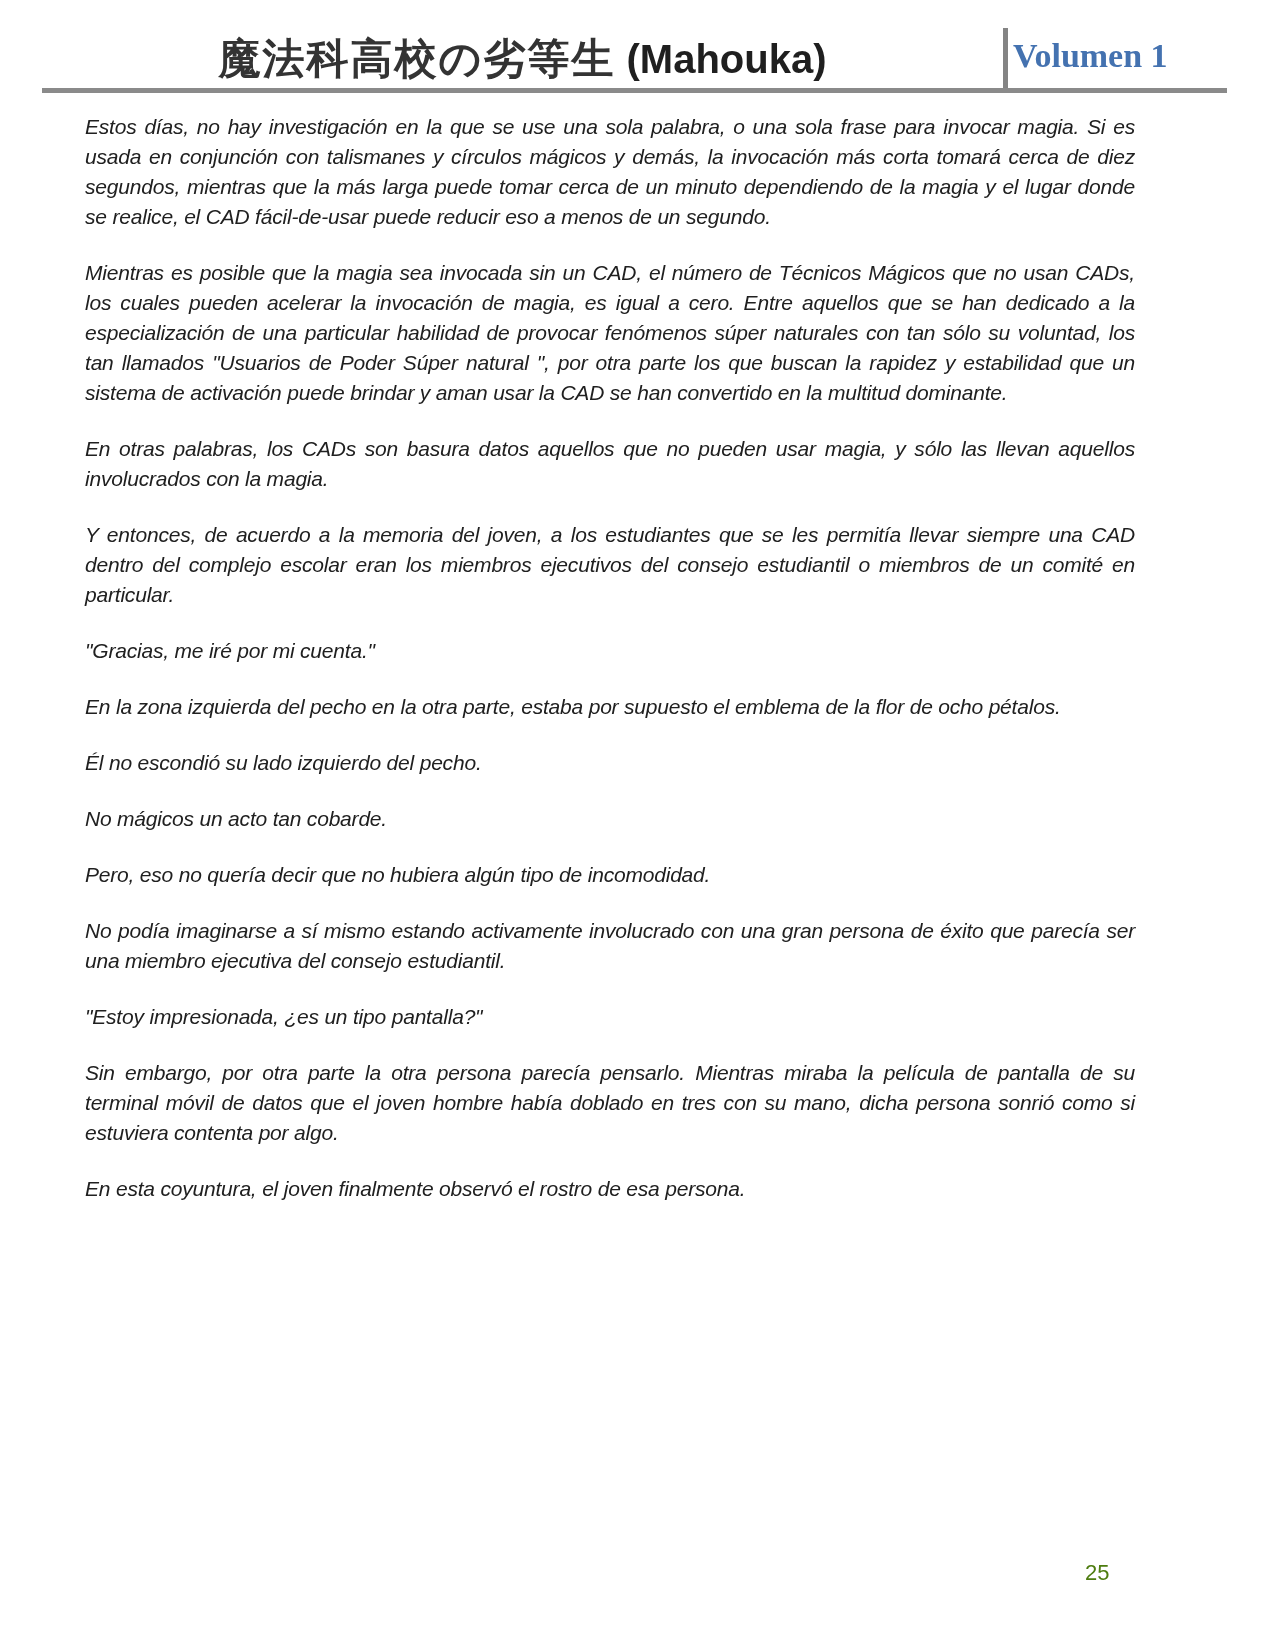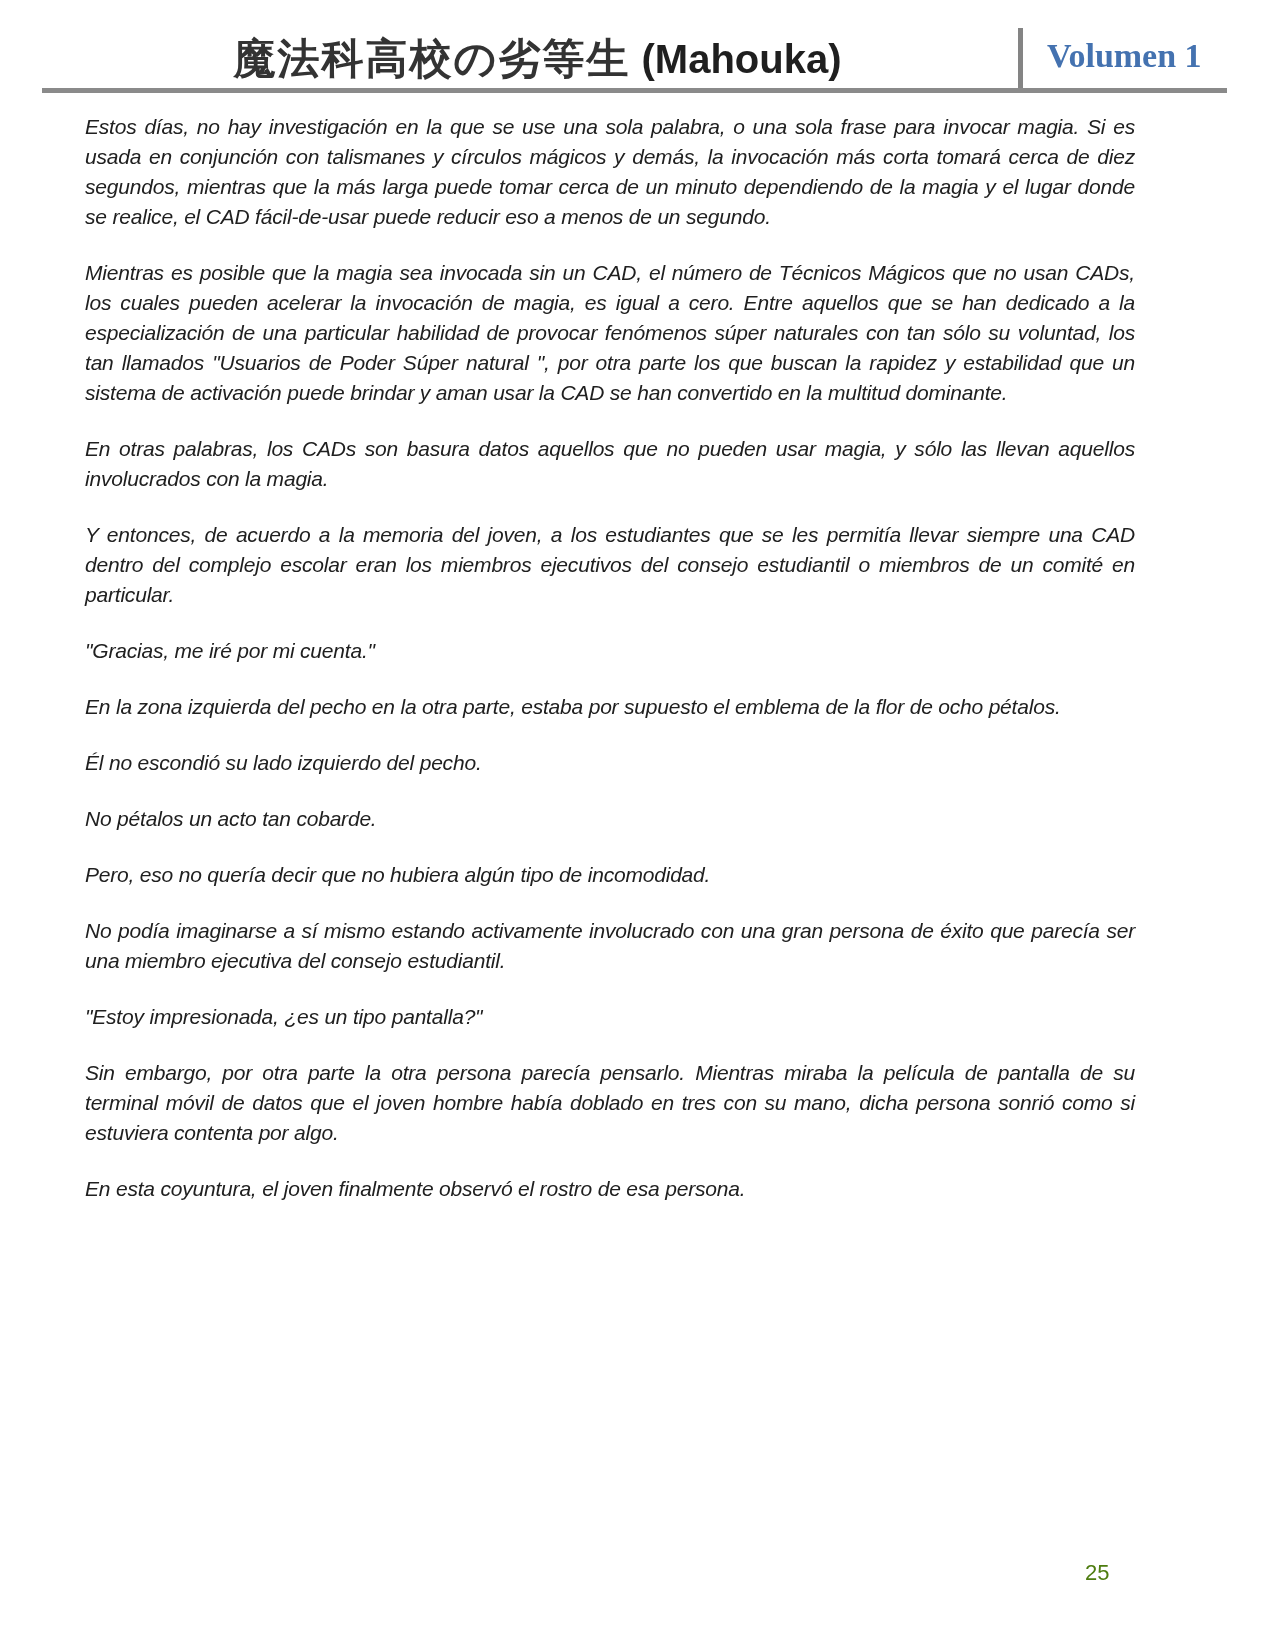--- a/index.html
+++ b/index.html
@@ -12,21 +12,21 @@
     width: 1275px;
     height: 1650px;
     background: #ffffff;
     overflow: hidden;
     font-family: "Liberation Sans", sans-serif;
   }
 
   
   .header-row {
     position: absolute;
-    left: 57px;
+    left: 42px;
     top: 0;
     width: 1185px;
     height: 88px;
     display: flex;
   }
   .header-title-cell {
     width: 961px;
     display: flex;
     align-items: flex-end;
     justify-content: center;
@@ -47,21 +47,21 @@
   .title-suffix {
     font-family: "Liberation Sans", sans-serif;
     font-size: 40px;
     font-weight: bold;
     color: #1f1f1f;
   }
   .header-volume-cell {
     flex: 1;
     margin-top: 28px;
     border-left: 5px solid #848484;
-    padding-left: 24px;
+    padding-left: 5px;
     display: flex;
     align-items: center;
     box-sizing: border-box;
   }
   .volume-label {
     font-family: "Liberation Serif", serif;
     font-size: 34px;
     font-weight: bold;
     color: #4472B0;
     line-height: 1;
@@ -121,21 +121,21 @@
   <div class="header-rule"></div>
 
   <div class="content">
     <p>Estos días, no hay investigación en la que se use una sola palabra, o una sola frase para invocar magia. Si es usada en conjunción con talismanes y círculos mágicos y demás, la invocación más corta tomará cerca de diez segundos, mientras que la más larga puede tomar cerca de un minuto dependiendo de la magia y el lugar donde se realice, el CAD fácil-de-usar puede reducir eso a menos de un segundo.</p>
     <p>Mientras es posible que la magia sea invocada sin un CAD, el número de Técnicos Mágicos que no usan CADs, los cuales pueden acelerar la invocación de magia, es igual a cero. Entre aquellos que se han dedicado a la especialización de una particular habilidad de provocar fenómenos súper naturales con tan sólo su voluntad, los tan llamados "Usuarios de Poder Súper natural ", por otra parte los que buscan la rapidez y estabilidad que un sistema de activación puede brindar y aman usar la CAD se han convertido en la multitud dominante.</p>
     <p>En otras palabras, los CADs son basura datos aquellos que no pueden usar magia, y sólo las llevan aquellos involucrados con la magia.</p>
     <p>Y entonces, de acuerdo a la memoria del joven, a los estudiantes que se les permitía llevar siempre una CAD dentro del complejo escolar eran los miembros ejecutivos del consejo estudiantil o miembros de un comité en particular.</p>
     <p>"Gracias, me iré por mi cuenta."</p>
     <p>En la zona izquierda del pecho en la otra parte, estaba por supuesto el emblema de la flor de ocho pétalos.</p>
     <p>Él no escondió su lado izquierdo del pecho.</p>
-    <p>No pétalos un acto tan cobarde.</p>
+    <p>No mágicos un acto tan cobarde.</p>
     <p>Pero, eso no quería decir que no hubiera algún tipo de incomodidad.</p>
     <p>No podía imaginarse a sí mismo estando activamente involucrado con una gran persona de éxito que parecía ser una miembro ejecutiva del consejo estudiantil.</p>
     <p>"Estoy impresionada, ¿es un tipo pantalla?"</p>
     <p>Sin embargo, por otra parte la otra persona parecía pensarlo. Mientras miraba la película de pantalla de su terminal móvil de datos que el joven hombre había doblado en tres con su mano, dicha persona sonrió como si estuviera contenta por algo.</p>
     <p>En esta coyuntura, el joven finalmente observó el rostro de esa persona.</p>
   </div>
 
   <div class="page-number">25</div>
 
 </div>

